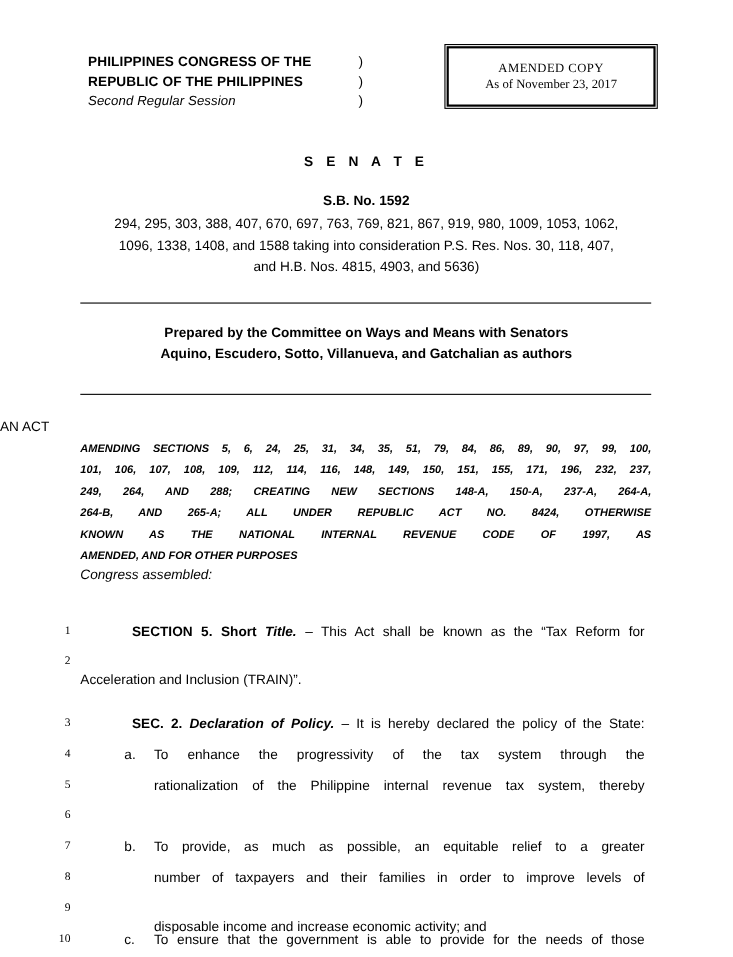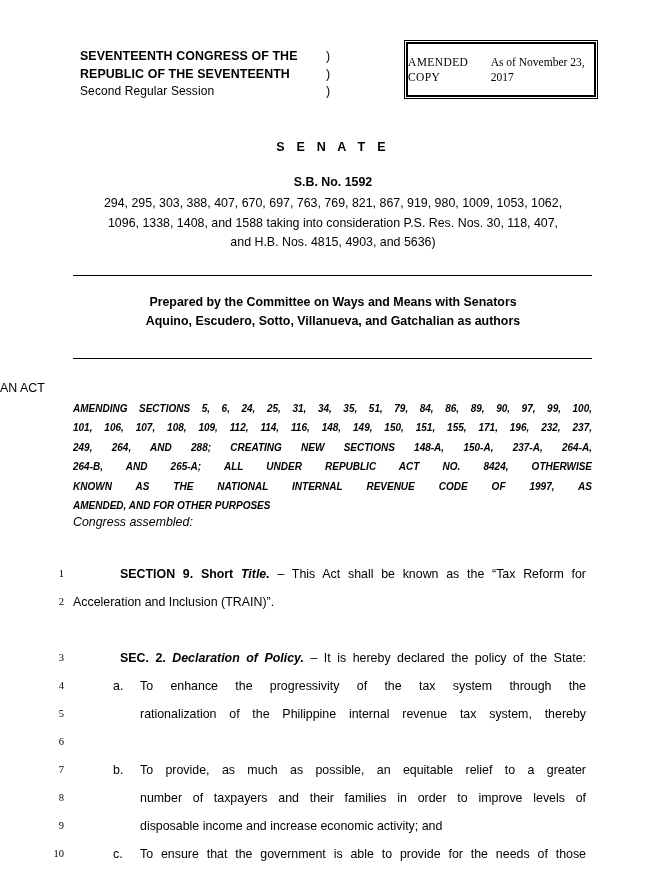--- a/index.html
+++ b/index.html
@@ -29,20 +29,21 @@
   }
   .masthead-line {
     font-size: 12.4px;
     font-weight: bold;
     letter-spacing: 0.1px;
     line-height: 17.5px;
     white-space: nowrap;
   }
   .masthead-line.session {
     font-weight: normal;
+    font-style: italic;
     font-size: 12px;
   }
   .paren-col {
     position: absolute;
     left: 326px;
     top: 48px;
     font-size: 12.4px;
     line-height: 17.5px;
   }
   .paren-col div { height: 17.5px; }
@@ -58,21 +59,21 @@
     padding: 1px;
     box-sizing: border-box;
     background: #ffffff;
   }
   .stamp-inner {
     width: 100%;
     height: 100%;
     border: 2px solid #000;
     box-sizing: border-box;
     display: flex;
-    flex-direction: row;
+    flex-direction: column;
     align-items: center;
     justify-content: center;
     font-family: "Liberation Serif", serif;
   }
   .stamp-line1 {
     font-size: 11.5px;
     letter-spacing: 0.4px;
     line-height: 15px;
   }
   .stamp-line2 {
@@ -202,43 +203,43 @@
     position: absolute;
     left: 73px;
     width: 513px;
     top: 2px;
     font-size: 12.4px;
     line-height: 20px;
     text-align: justify;
     text-align-last: justify;
     white-space: normal;
   }
-  .ltext.flushleft { text-align: left; text-align-last: left; }
+  .ltext.flushleft { text-align: left; text-align-last: left; margin-top: 16px; }
   .ltext.hang {
     left: 140px;
     width: 446px;
   }
   .ltext .marker {
     position: absolute;
     left: -27px;
     width: 20px;
     text-align: left;
     font-size: 12.4px;
   }
   .ltext .secind { display: inline-block; width: 47px; }
   b.bi { font-weight: bold; font-style: italic; }
 </style>
 </head>
 <body>
 
 <div class="page">
 
   <div class="masthead">
-    <div class="masthead-line">SEVENTEENTH CONGRESS OF THE</div>
-    <div class="masthead-line">REPUBLIC OF THE SEVENTEENTH</div>
+    <div class="masthead-line">PHILIPPINES CONGRESS OF THE</div>
+    <div class="masthead-line">REPUBLIC OF THE PHILIPPINES</div>
     <div class="masthead-line session">Second Regular Session</div>
   </div>
   <div class="paren-col">
     <div>)</div>
     <div>)</div>
     <div>)</div>
   </div>
 
   <div class="stamp-outer">
     <div class="stamp-inner">
@@ -274,21 +275,21 @@
     <span class="last">AMENDED, AND FOR OTHER PURPOSES</span>
   </div>
 
   <div class="enacting">
     <span class="last">Congress assembled:</span>
   </div>
 
   <div class="body-lines" id="body-lines">
       <div class="bline">
         <div class="lineno">1</div>
-        <div class="ltext"><span class="secind"></span><b>SECTION 9.</b><b> Short </b><b class="bi">Title.</b><span>  – This Act shall be known as the “Tax Reform for</span></div>
+        <div class="ltext"><span class="secind"></span><b>SECTION 5.</b><b> Short </b><b class="bi">Title.</b><span>  – This Act shall be known as the “Tax Reform for</span></div>
       </div>
       <div class="bline">
         <div class="lineno">2</div>
         <div class="ltext flushleft"><span>Acceleration and Inclusion (TRAIN)”.</span></div>
       </div>
       <div class="bline"></div>
       <div class="bline">
         <div class="lineno">3</div>
         <div class="ltext"><span class="secind"></span><b>SEC. 2.</b><b class="bi"> Declaration of Policy.</b><span>  – It is hereby declared the policy of the State:</span></div>
       </div>

